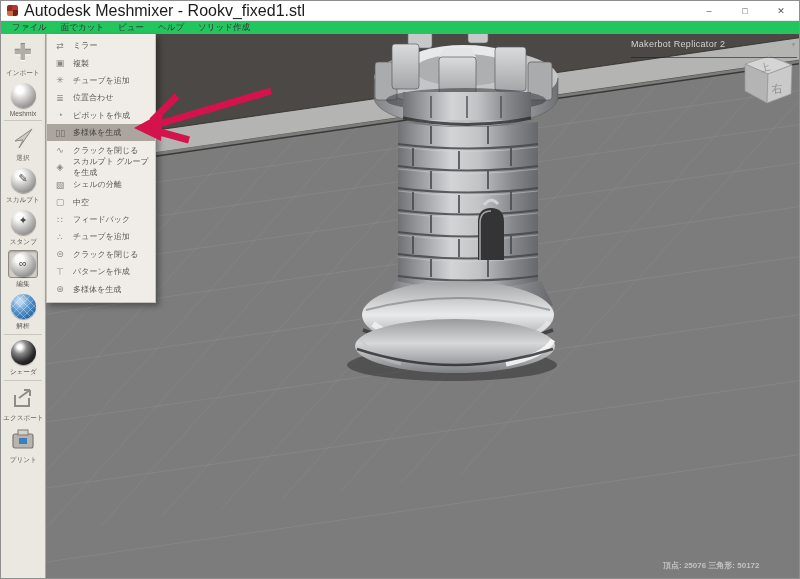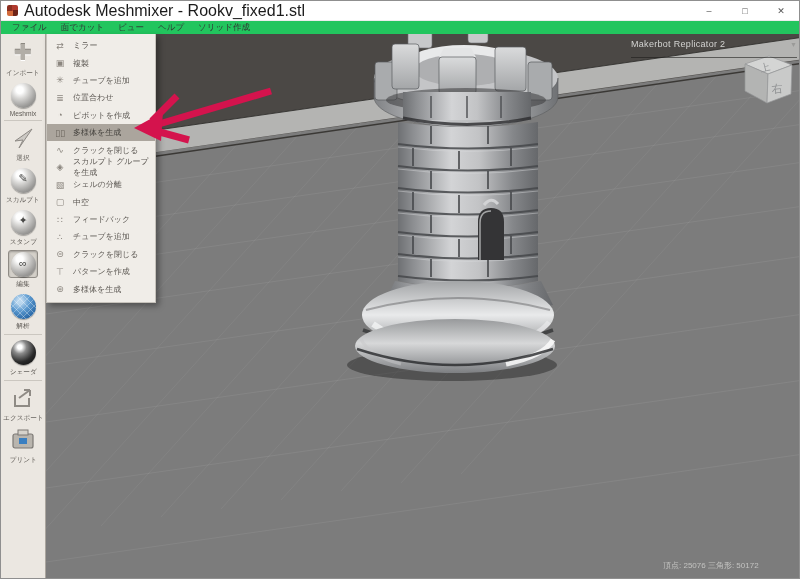--- a/index.html
+++ b/index.html
@@ -37,21 +37,21 @@
                repeating-linear-gradient(-45deg, rgba(255,255,255,.3) 0 1px, transparent 1px 5px); }
   .sphere.shader { background:radial-gradient(circle at 35% 28%, #ffffff 0 9%, #8a8a8a 28%, #2a2a2a 62%, #050505 100%); }
   .plus-glyph { font-size:22px; color:#b2aea7; text-shadow:0 1px 0 #fff, 0 -1px 0 #8c8881; line-height:1; }
 
   
   .viewport { position:absolute; left:45px; top:0; right:0; bottom:0; background:#4b4845; z-index:1; }
   .scene { position:absolute; inset:0; }
   .printer-label { position:absolute; left:585px; top:5px; width:166px; display:flex; justify-content:space-between; align-items:center; border-bottom:1px solid rgba(30,30,28,.6); padding-bottom:8px; z-index:5; }
   .printer-label-text { font-size:9px; color:#d3d3d1; letter-spacing:.3px; }
   .printer-caret { font-size:7px; color:#9a9a98; }
-  .status-readout { position:absolute; left:617px; top:526px; font-size:8px; color:#c3c3c1; z-index:5; }
+  .status-readout { position:absolute; left:617px; top:526px; font-size:8px; color:#c3c3c1; z-index:5;font-weight:bold; }
 
   
   .edit-menu { position:absolute; left:45px; top:0; width:110px; background:#f0ede8; border:1px solid #c6c2bb; border-top:none; box-shadow:3px 3px 6px rgba(0,0,0,.35); z-index:20; padding:3px 0 4px; }
   .menu-row { height:17.4px; display:flex; align-items:center; padding-left:6px; gap:6px; font-size:8px; color:#5d5954; cursor:default; }
   .menu-row .mi { width:14px; text-align:center; color:#8b867f; font-size:9px; flex:0 0 14px; }
   .menu-row.highlighted { background:#aba59d; color:#45423e; }
   .menu-row.highlighted .mi { color:#6b665f; }
 
   
   .arrow-overlay { position:absolute; inset:0; z-index:40; pointer-events:none; }

